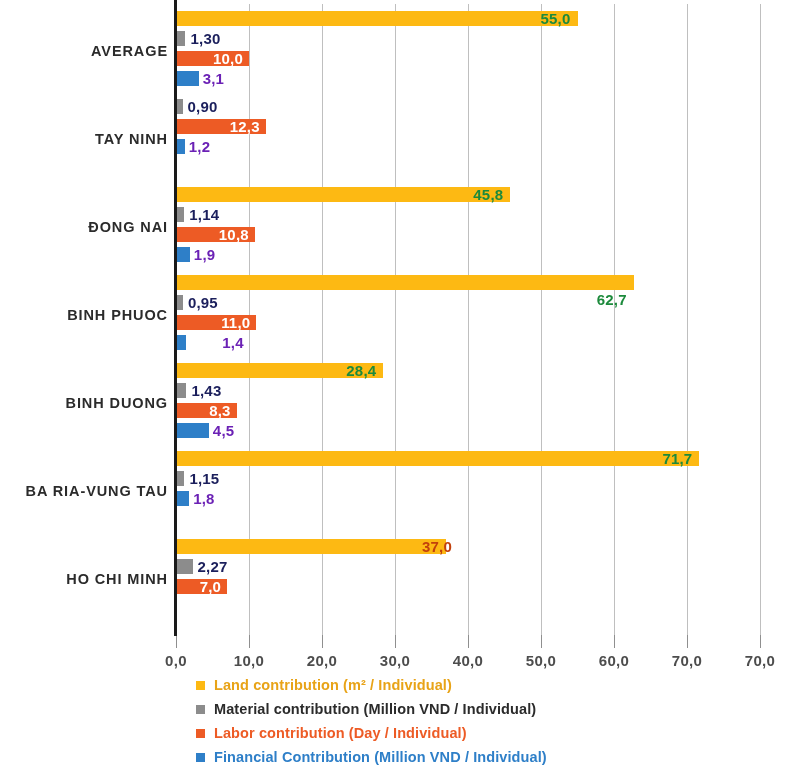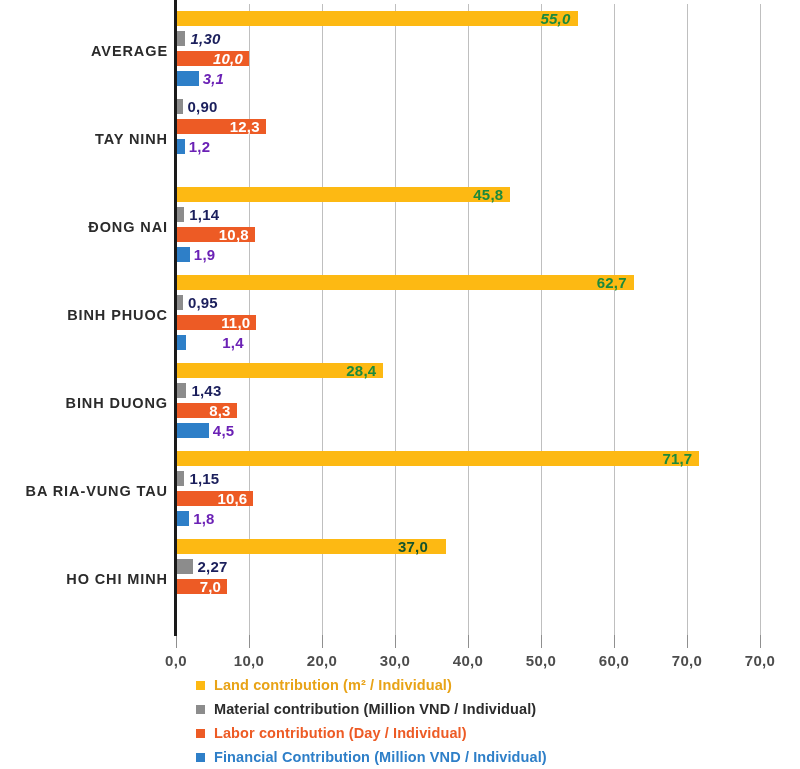--- a/index.html
+++ b/index.html
@@ -182,21 +182,21 @@
         <div class="gridline" style="left: 73px;"></div>
         <div class="gridline" style="left: 146px;"></div>
         <div class="gridline" style="left: 219px;"></div>
         <div class="gridline" style="left: 292px;"></div>
         <div class="gridline" style="left: 365px;"></div>
         <div class="gridline" style="left: 438px;"></div>
         <div class="gridline" style="left: 511px;"></div>
         <div class="gridline" style="left: 584px;"></div>
       </div>
     <div id="groups">
-        <div class="group" style="top: 7px; font-style: italic;">
+        <div class="group" style="top: 7px;">
           <div class="bar-row">
             <div class="bar land" title="Land contribution (m² / Individual): 55,0" style="width: 401.5px; background: rgb(253, 185, 19);"></div>
             <div class="bar-label land" style="left: 401.5px; color: rgb(28, 138, 60);">55,0</div>
           </div>
           <div class="bar-row">
             <div class="bar material" title="Material contribution (Million VND / Individual): 1,30" style="width: 9.49px; background: rgb(140, 140, 140);"></div>
             <div class="bar-label material" style="left: 9.49px; color: rgb(27, 31, 92);">1,30</div>
           </div>
           <div class="bar-row">
             <div class="bar labor" title="Labor contribution (Day / Individual): 10,0" style="width: 73px; background: rgb(237, 91, 37);"></div>
@@ -235,21 +235,21 @@
             <div class="bar-label labor" style="left: 78.84px; color: rgb(255, 255, 255);">10,8</div>
           </div>
           <div class="bar-row">
             <div class="bar finance" title="Financial Contribution (Million VND / Individual): 1,9" style="width: 13.87px; background: rgb(46, 127, 200);"></div>
             <div class="bar-label finance" style="left: 13.87px; color: rgb(107, 33, 181);">1,9</div>
           </div>
         </div>
         <div class="group" style="top: 271px;">
           <div class="bar-row">
             <div class="bar land" title="Land contribution (m² / Individual): 62,7" style="width: 457.71px; background: rgb(253, 185, 19);"></div>
-            <div class="bar-label land" style="left: 457.71px; color: rgb(28, 138, 60);">62,7</div>
+            <div class="bar-label land" style="left: 457.71px; color: rgb(28, 138, 60); margin-top: 17px;">62,7</div>
           </div>
           <div class="bar-row">
             <div class="bar material" title="Material contribution (Million VND / Individual): 0,95" style="width: 6.935px; background: rgb(140, 140, 140);"></div>
             <div class="bar-label material" style="left: 6.935px; color: rgb(27, 31, 92);">0,95</div>
           </div>
           <div class="bar-row">
             <div class="bar labor" title="Labor contribution (Day / Individual): 11,0" style="width: 80.3px; background: rgb(237, 91, 37);"></div>
             <div class="bar-label labor" style="left: 80.3px; color: rgb(255, 255, 255);">11,0</div>
           </div>
           <div class="bar-row">
@@ -278,32 +278,28 @@
         <div class="group" style="top: 447px;">
           <div class="bar-row">
             <div class="bar land" title="Land contribution (m² / Individual): 71,7" style="width: 523.41px; background: rgb(253, 185, 19);"></div>
             <div class="bar-label land" style="left: 523.41px; color: rgb(28, 138, 60);">71,7</div>
           </div>
           <div class="bar-row">
             <div class="bar material" title="Material contribution (Million VND / Individual): 1,15" style="width: 8.395px; background: rgb(140, 140, 140);"></div>
             <div class="bar-label material" style="left: 8.395px; color: rgb(27, 31, 92);">1,15</div>
           </div>
           <div class="bar-row">
-            <div class="bar labor" title="Labor contribution (Day / Individual): 10,6" style="width: 77.38px; background: rgb(237, 91, 37);"></div>
-            <div class="bar-label labor" style="left: 77.38px; color: rgb(255, 255, 255);">10,6</div>
-          </div>
-          <div class="bar-row">
             <div class="bar finance" title="Financial Contribution (Million VND / Individual): 1,8" style="width: 13.14px; background: rgb(46, 127, 200);"></div>
             <div class="bar-label finance" style="left: 13.14px; color: rgb(107, 33, 181);">1,8</div>
           </div>
         </div>
         <div class="group" style="top: 535px;">
           <div class="bar-row">
             <div class="bar land" title="Land contribution (m² / Individual): 37,0" style="width: 270.1px; background: rgb(253, 185, 19);"></div>
-            <div class="bar-label land" style="left: 259px; color: #14532d;">37,0</div>
+            <div class="bar-label land" style="left: 283px; color: #c2410c;">37,0</div>
           </div>
           <div class="bar-row">
             <div class="bar material" title="Material contribution (Million VND / Individual): 2,27" style="width: 16.571px; background: rgb(140, 140, 140);"></div>
             <div class="bar-label material" style="left: 16.571px; color: rgb(27, 31, 92);">2,27</div>
           </div>
           <div class="bar-row">
             <div class="bar labor" title="Labor contribution (Day / Individual): 7,0" style="width: 51.1px; background: rgb(237, 91, 37);"></div>
             <div class="bar-label labor" style="left: 51.1px; color: rgb(255, 255, 255);">7,0</div>
           </div>
         </div>

